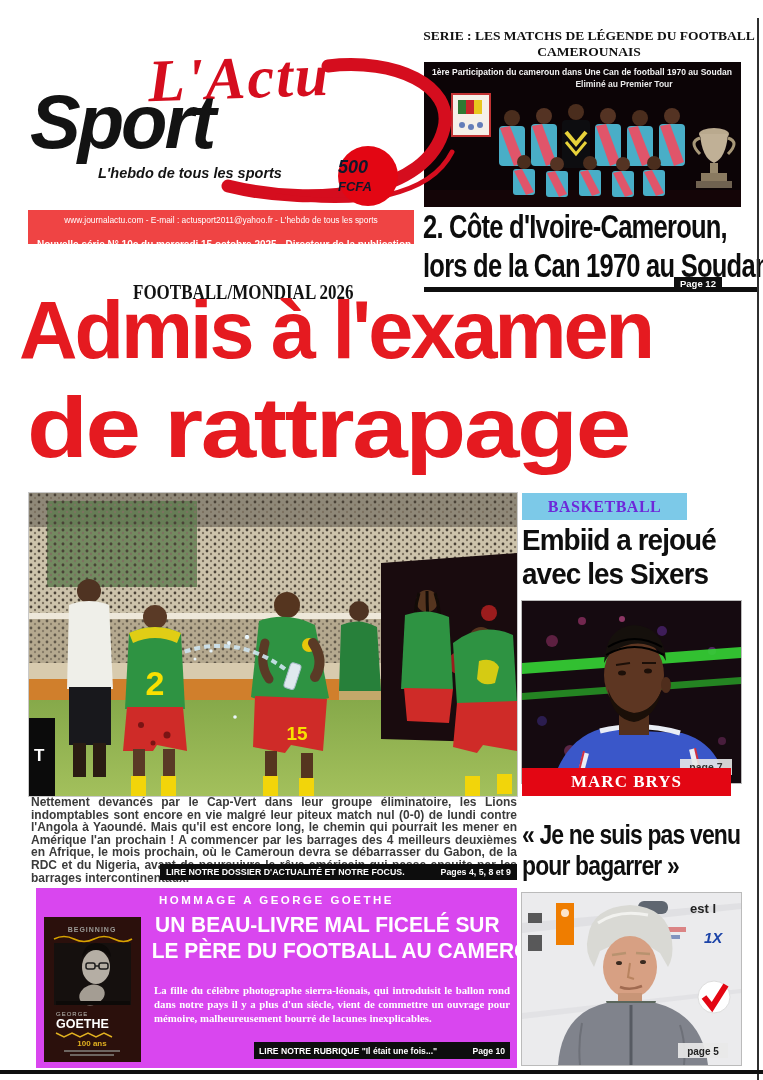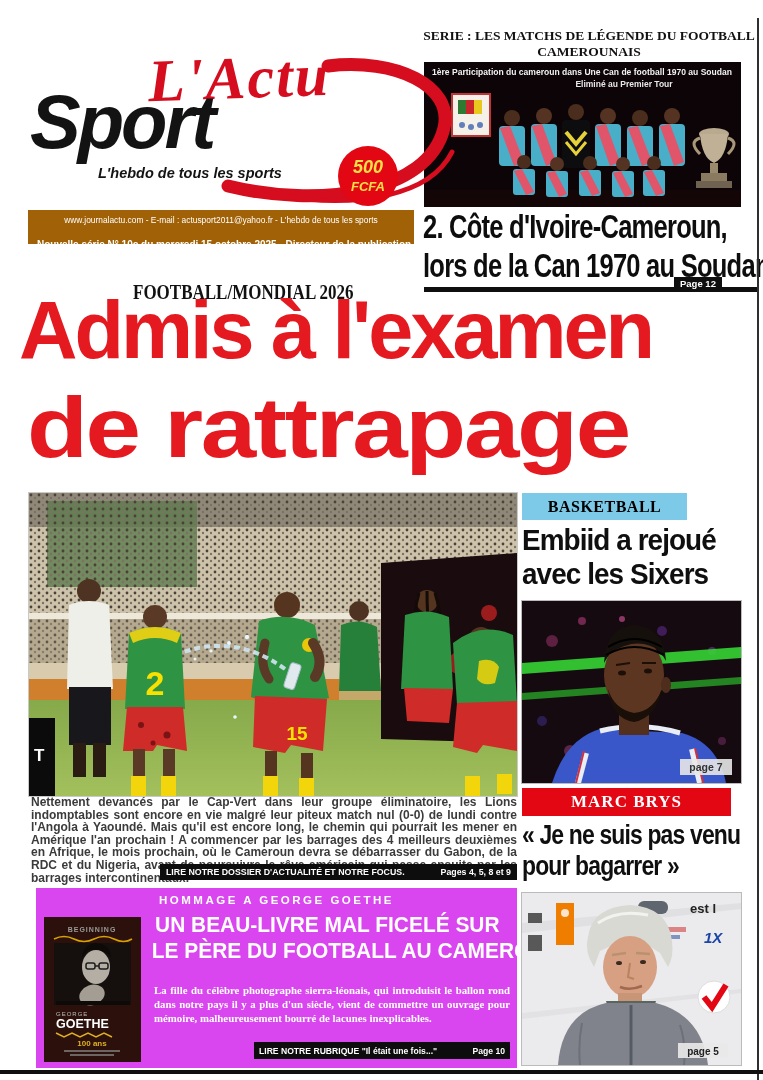--- a/index.html
+++ b/index.html
@@ -8,24 +8,24 @@
   .abs{position:absolute;}
   svg text{font-family:"Liberation Sans",sans-serif;}
 
   
   .logo-actu{left:148px;top:44px;font:italic 700 60px "Liberation Serif",serif;color:#d50d1e;
              letter-spacing:2px;transform:rotate(-2deg);z-index:3;}
   .logo-sport{left:30px;top:84px;font:italic 700 76px "Liberation Sans",sans-serif;color:#131313;
               letter-spacing:-3px;z-index:4;line-height:1;}
   .logo-tagline{left:98px;top:165px;font:italic 700 14.5px "Liberation Sans",sans-serif;color:#131313;z-index:4;}
   .price-badge{left:338px;top:146px;width:60px;height:60px;border-radius:50%;background:#e30613;
-               color:#fde047;text-align:center;z-index:5;}
+               color:#0f172a;text-align:left;z-index:5;}
   .price-badge .v{font:italic 800 18px "Liberation Sans",sans-serif;margin-top:11px;}
   .price-badge .c{font:italic 800 13px "Liberation Sans",sans-serif;margin-top:1px;}
-  .infobar{left:28px;top:210px;width:386px;height:34px;background:#a16207;color:#fff;text-align:center;z-index:2;}
+  .infobar{left:28px;top:210px;width:386px;height:34px;background:#ef4444;color:#fff;text-align:center;z-index:2;}
   .infobar .l1{font-size:8.4px;margin-top:5px;}
   .infobar .l2{font-size:10px;margin-top:14px;font-weight:bold;}
 
   
   .serie-kicker{left:418px;top:28px;width:342px;text-align:center;
                 font:700 13.5px "Liberation Serif",serif;color:#111;line-height:1.2;}
   .serie-photo{left:424px;top:62px;width:317px;height:145px;}
   .serie-headline{left:423px;top:207px;color:#0d0d0d;line-height:1.13;white-space:nowrap;}
   .serie-headline .ln{display:inline-block;font:700 34px "Liberation Sans",sans-serif;
                       letter-spacing:-1px;transform:scaleX(.75);transform-origin:left;}
@@ -58,26 +58,26 @@
                      transform:scaleX(.95);transform-origin:center;white-space:nowrap;}
   .book{position:absolute;left:8px;top:29px;width:97px;height:145px;}
   .hommage-body{position:absolute;left:118px;top:95px;width:356px;
                 font:700 10.8px "Liberation Serif",serif;line-height:1.3;text-align:justify;}
   .hommage-strip{position:absolute;left:218px;top:154px;width:256px;height:17px;background:#0d0d0d;
                  display:flex;justify-content:space-between;align-items:center;padding:0 5px;box-sizing:border-box;
                  font:700 8.6px "Liberation Sans",sans-serif;}
 
   
   .bb-strip{left:522px;top:493px;width:165px;height:27px;background:#7cc9e8;text-align:center;}
-  .bb-strip span{font:700 16px "Liberation Serif",serif;color:#000000;line-height:27px;letter-spacing:.5px;}
+  .bb-strip span{font:700 16px "Liberation Serif",serif;color:#6d28d9;line-height:27px;letter-spacing:.5px;}
   .bb-head{left:522px;top:523px;color:#0f0f0f;line-height:1.2;white-space:nowrap;}
   .bb-head .ln{display:inline-block;font:800 30px "Liberation Sans",sans-serif;letter-spacing:-1px;
                transform:scaleX(.93);transform-origin:left;}
   .embiid-photo{left:521px;top:600px;width:219px;height:182px;border:1px solid #bbb;}
-  .brys-strip{left:522px;top:788px;width:209px;height:28px;background:#e30613;text-align:center;}
+  .brys-strip{left:522px;top:768px;width:209px;height:28px;background:#e30613;text-align:center;}
   .brys-strip span{font:700 17px "Liberation Serif",serif;color:#fff;line-height:28px;letter-spacing:1px;}
   .brys-head{left:522px;top:820px;color:#0f0f0f;line-height:1.3;white-space:nowrap;}
   .brys-head .ln{display:inline-block;font:800 27px "Liberation Sans",sans-serif;letter-spacing:-1px;
                  transform:scaleX(.85);transform-origin:left;}
   .brys-photo{left:521px;top:892px;width:219px;height:172px;border:1px solid #bbb;}
 
   .border-right{left:757px;top:18px;width:2px;height:1062px;background:#2f2f2f;}
   .border-bottom{left:0;top:1070px;width:763px;height:4px;background:#101010;}
 </style>
 </head>

